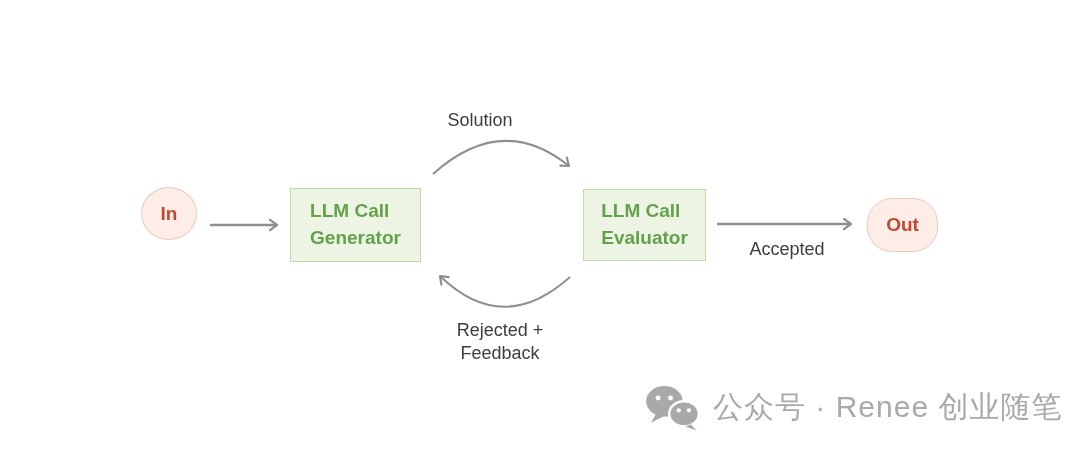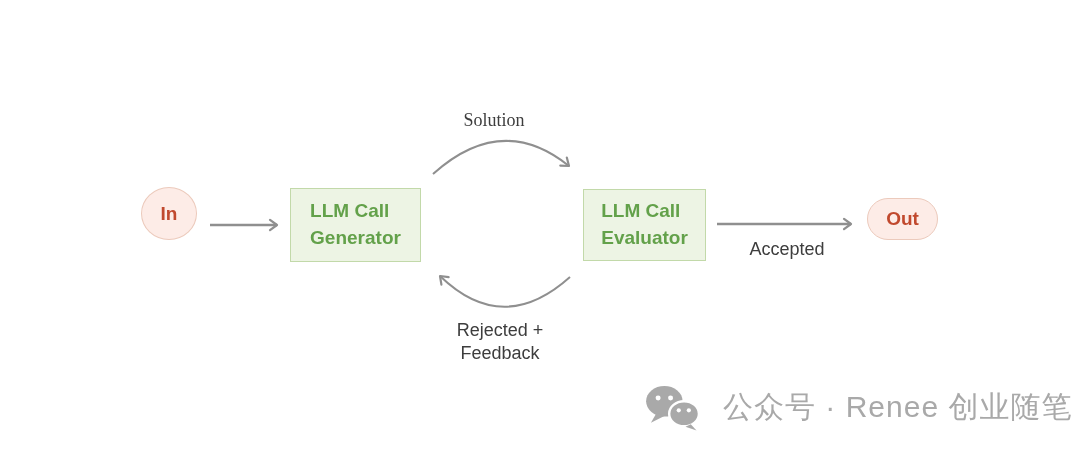--- a/index.html
+++ b/index.html
@@ -51,21 +51,21 @@
     color:var(--node-red-text);
     font-size:19px;
   }
   .node-in{
     left:141px;top:187px;
     width:56px;height:53px;
     border-radius:50%;
   }
   .node-out{
     left:867px;top:198px;
-    width:71px;height:42px;
+    width:71px;height:54px;
     border-radius:25px;
   }
   .box-green{
     background:var(--box-green-bg);
     border:1.5px solid var(--box-green-border);
     color:var(--box-green-text);
     font-size:19px;
     line-height:1.4;
     text-align:left;
     white-space:pre-line;
@@ -82,34 +82,34 @@
   .edge-label{
     position:absolute;
     z-index:2;
     color:var(--label-text);
     font-size:18px;
     text-align:center;
     white-space:pre-line;
     line-height:1.25;
   }
   .label-solution{
-    left:424px;top:109px;width:140px;font-family:Liberation Serif, serif;
+    left:410px;top:109px;width:140px;
   }
   .label-accepted{
     left:717px;top:238px;width:140px;
   }
   .label-rejected{
     left:410px;top:319px;width:180px;
   }
   .watermark{
     position:absolute;
     left:644px;top:383px;
     display:flex;
     align-items:center;
-    gap:21px;
+    gap:11px;
     z-index:2;
   }
   .watermark-text{
     color:var(--watermark-gray);
     font-size:30px;
     letter-spacing:1px;
     white-space:nowrap;
   }
   .wechat-fill{fill:var(--watermark-gray);}
 </style>

